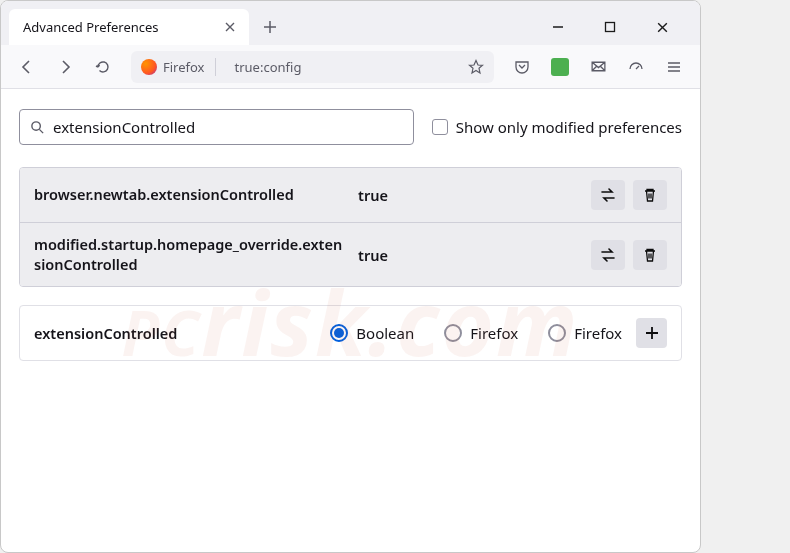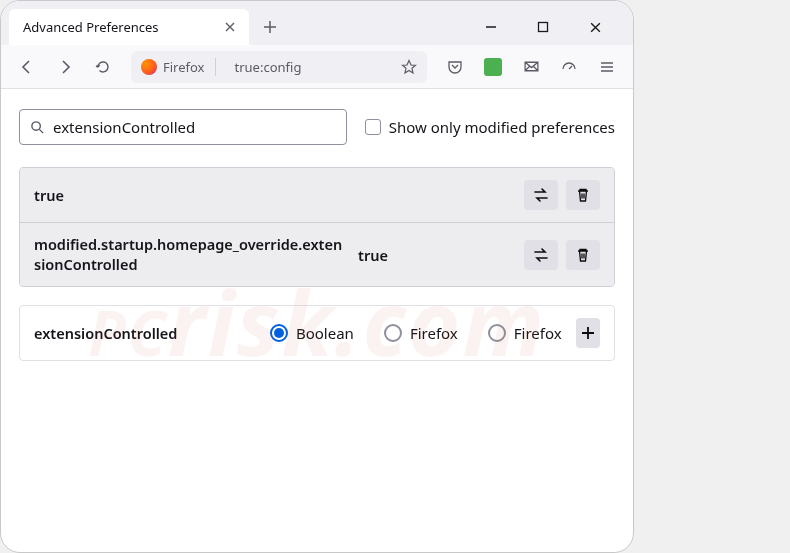--- a/index.html
+++ b/index.html
@@ -1,18 +1,18 @@
 <!DOCTYPE html>
 <html><head>
   <meta charset="utf-8">
   <style>
     * { margin: 0; padding: 0; box-sizing: border-box; font-family: system-ui, -apple-system, "Segoe UI", sans-serif; }
     body { width: 790px; height: 553px; background: #f0f0f0; position: relative; overflow: hidden; }
     
-    .window { width: 634px; height: 553px; background: #fff; border: 1px solid #c8c8c8; border-radius: 20px; overflow: hidden; position: relative; }
+    .window { width: 701px; height: 553px; background: #fff; border: 1px solid #c8c8c8; border-radius: 8px; overflow: hidden; position: relative; }
     
     
     .titlebar { height: 44px; background: #f0f0f4; display: flex; align-items: center; padding: 8px 8px 0; }
     .tab { height: 36px; background: #fff; border-radius: 6px 6px 0 0; display: flex; align-items: center; padding: 0 8px 0 14px; min-width: 240px; gap: 8px; }
     .tab-title { font-size: 13px; color: #15141a; flex: 1; }
     .tab-close { width: 22px; height: 22px; display: flex; align-items: center; justify-content: center; color: #5b5b66; cursor: pointer; border-radius: 3px; }
     .newtab-btn { width: 30px; height: 30px; display: flex; align-items: center; justify-content: center; margin-left: 6px; cursor: pointer; border-radius: 4px; color: #5b5b66; }
     .window-controls { margin-left: auto; display: flex; gap: 8px; padding-right: 8px; }
     .win-btn { width: 44px; height: 30px; display: flex; align-items: center; justify-content: center; color: #1b1b1b; cursor: pointer; }
     
@@ -168,20 +168,21 @@
         <input type="text" value="extensionControlled" style="">
       </div>
       <label class="checkbox-wrap">
         <span class="checkbox"></span>
         <span class="checkbox-label">Show only modified preferences</span>
       </label>
     </div>
 
     <div class="pref-table">
       <div class="pref-row mod">
+        <div class="pref-name">browser.newtab.extensionControlled</div>
         <div class="pref-value">true</div>
         <div class="pref-actions">
           <div class="action-btn">
             <svg width="18" height="18" viewBox="0 0 18 18">
                 <path d="M3 6 H13 L10 3 M15 12 H5 L8 15" stroke="currentColor" stroke-width="1.6" fill="none" stroke-linecap="round"></path>
               </svg>
           </div>
           <div class="action-btn">
             <svg width="16" height="16" viewBox="0 0 16 16">
                 <path d="M3 4 H13 M5 4 V2.5 H11 V4 M4.5 4 L5.5 14 H10.5 L11.5 4 M7 6.5 V11.5 M9 6.5 V11.5" stroke="currentColor" stroke-width="1.3" fill="none"></path>

